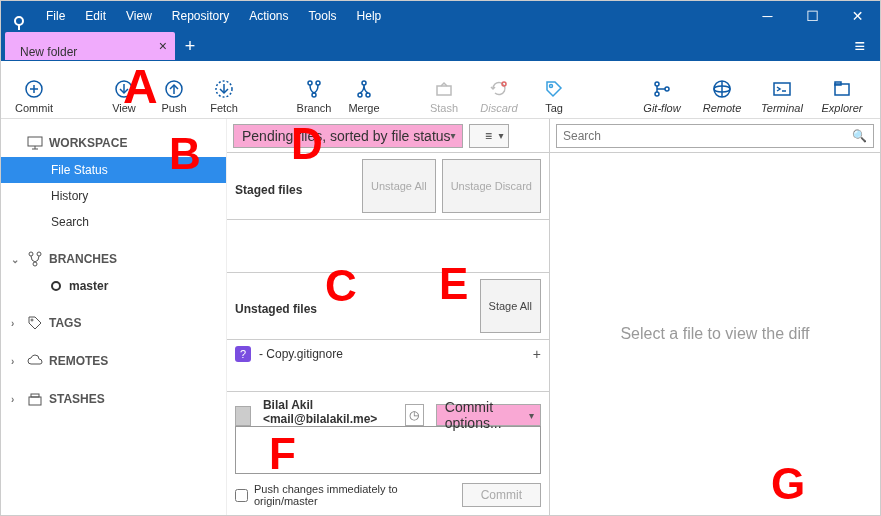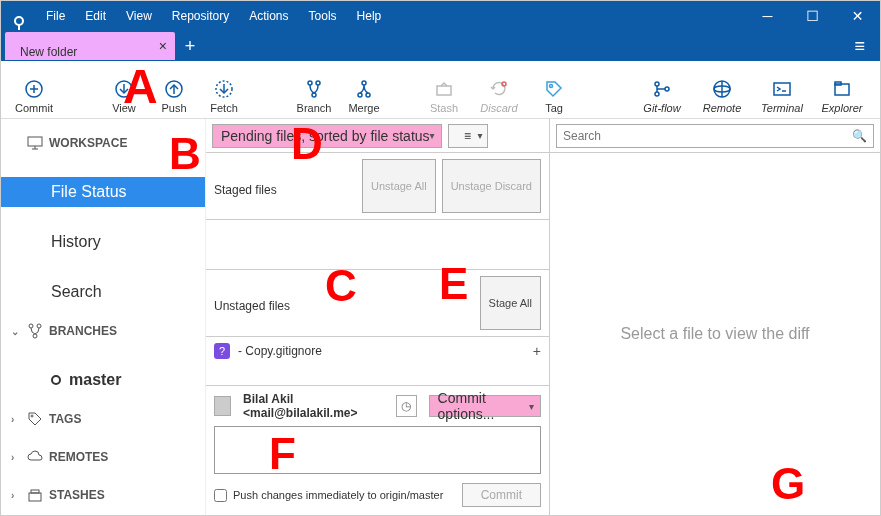--- a/index.html
+++ b/index.html
@@ -24,48 +24,48 @@
   .tool.disabled { color:#aaa; }
   .tool .ticon { width:22px; height:22px; display:flex; align-items:center; justify-content:center; }
   .tool svg { stroke:#0d5aa7; fill:none; stroke-width:1.5; }
   .tool.disabled svg { stroke:#bbb; }
   .tool.tag svg { stroke:#3aa0e0; }
   .tool.wide { width:60px;font-style:italic; }
   .spacer { flex:1; }
 
   
   .main { display:flex; height: calc(100% - 118px); }
-  .sidebar { width:205px; border-right:1px solid #eee; padding-top:10px; overflow:hidden; }
+  .sidebar { width:226px; border-right:1px solid #eee; padding-top:10px; overflow:hidden; }
   .side-group { padding: 6px 10px; font-weight:600; color:#555; display:flex; align-items:center; gap:6px; font-size:12px; }
   .side-group .chev { font-size:10px; color:#777; width:10px; }
   .side-group .gicon { width:16px; height:16px; display:inline-block; }
-  .side-item { padding: 6px 10px 6px 50px; font-size:16px; color:#333;margin-top:20px; }
+  .side-item { padding: 6px 10px 6px 50px; font-size:12px; color:#333; }
   .side-item.selected { background:#2d8ceb; color:#fff; }
   .side-item.branch { padding-left:50px; display:flex; align-items:center; gap:8px; font-weight:600; }
 
   .center { flex:1; display:flex; flex-direction:column; border-right:1px solid #ccc; }
   .filter-row { height:34px; display:flex; align-items:center; padding:4px 6px; gap:6px; border-bottom:1px solid #ccc; }
   .combo { border:1px solid #aaa; background:#f9a8d4; height:24px; padding:0 11px 0 8px; font-size:14px; display:flex; align-items:center; position:relative; }
   .combo::after { content:"▾"; position:absolute; right:6px; font-size:10px; color:#555; }
   .viewopts { border:1px solid #aaa; background:#f7f7f7; height:24px; width:40px; display:flex; align-items:center; justify-content:center; font-size:12px; position:relative; }
   .viewopts::after { content:"▾"; position:absolute; right:4px; font-size:10px; color:#555;}
 
   .pane-header { display:flex; align-items:center; padding:6px 8px; border-bottom:1px solid #ccc; gap:6px; }
-  .pane-header .label { font-weight:400; font-size:12px; flex:1;margin-top:7px; }
+  .pane-header .label { font-weight:700; font-size:12px; flex:1;margin-top:7px; }
   .btn { border:1px solid #aaa; background:#f3f3f3; padding:20px 8px; font-size:11px; color:#444; }
   .btn.disabled { color:#aaa; }
   .pane { flex:1; overflow:auto; }
   .staged-pane { height:90px; border-bottom:1px solid #ccc; }
   .unstaged-pane { flex:1; }
   .file-row { display:flex; align-items:center; padding:6px 8px; gap:8px; font-size:12px; }
   .file-row .badge { width:16px; height:16px; background:#7a4de0; color:#fff; border-radius:3px; display:flex; align-items:center; justify-content:center; font-size:11px; }
   .file-row .plus { margin-left:auto; color:#555; font-size:14px; }
 
   .commit-area { border-top:1px solid #ccc; padding:6px 8px 8px 8px; }
-  .commit-top { display:flex; align-items:center; gap:12px; margin-bottom:6px; }
+  .commit-top { display:flex; align-items:flex-end; gap:12px; }
   .avatar { width:20px; height:20px; background:#ccc; border:1px solid #aaa; }
   .author { font-size:12px; font-weight:600; }
   .clock-btn { border:1px solid #aaa; width:24px; height:22px; display:flex; align-items:center; justify-content:center; margin-left:auto; font-size:12px; color:#777; }
   .commit-msg { width:100%; height:48px; border:1px solid #999; padding:4px; font-size:12px; resize:none; }
   .commit-bottom { display:flex; align-items:center; margin-top:6px; gap:6px; }
   .commit-bottom label { font-size:11px; display:flex; align-items:center; gap:6px; }
   .commit-btn { margin-left:auto; border:1px solid #aaa; padding:4px 18px; color:#aaa; background:#f7f7f7; font-size:12px;}
 
   .right { width:330px; display:flex; flex-direction:column; }
   .search-row { height:34px; padding:4px 6px; border-bottom:1px solid #ccc; display:flex; align-items:center;}

